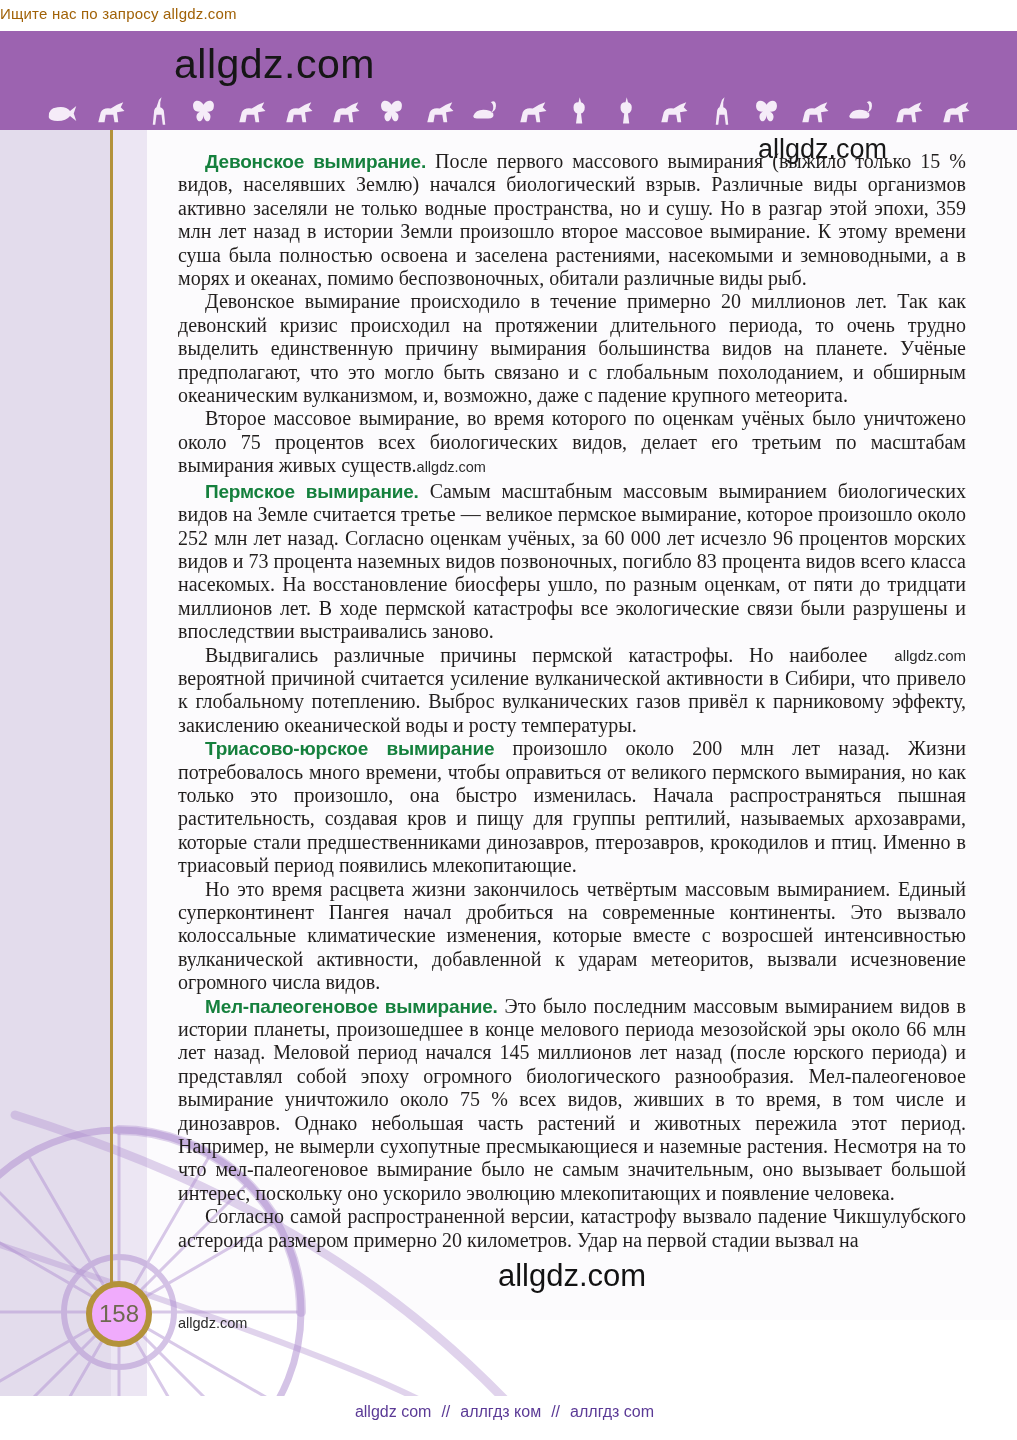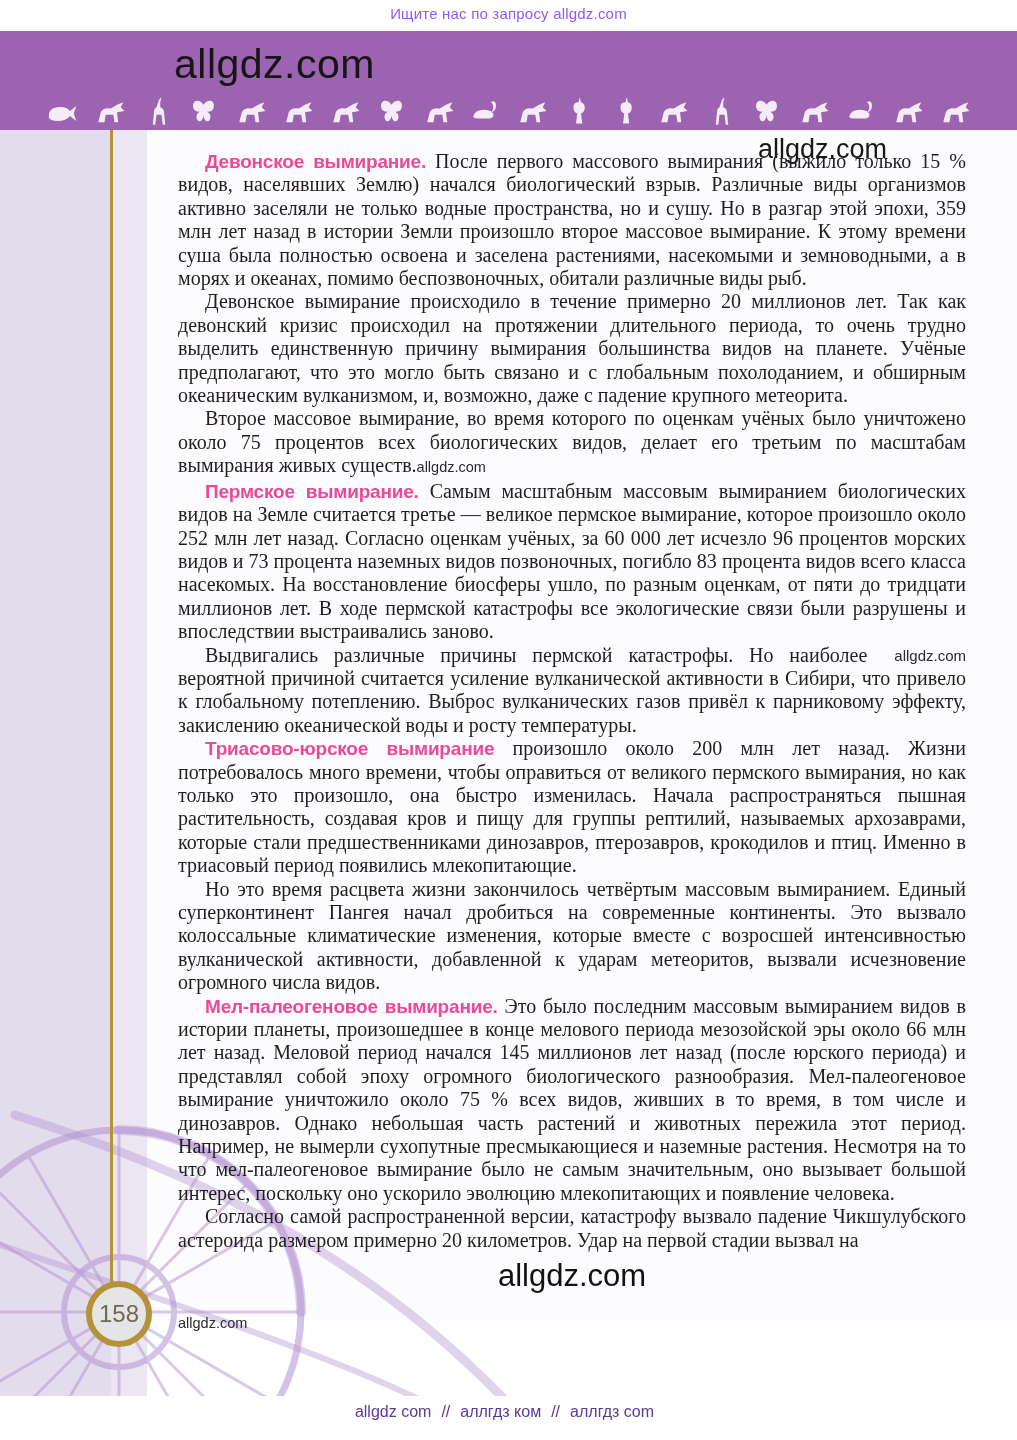--- a/index.html
+++ b/index.html
@@ -2,22 +2,22 @@
 <html lang="ru"><head>
 <meta charset="utf-8">
 <style>
   html,body{margin:0;padding:0;}
   body{
     width:1017px;height:1440px;position:relative;overflow:hidden;
     background:#ffffff;font-family:"Liberation Sans",sans-serif;
   }
   
   .top-note{
-    position:absolute;top:5px;left:0;right:0;text-align:center;
-    color:#8b5cf6;font-size:15px;letter-spacing:.2px;
+    position:absolute;top:5px;left:0;right:0;
+    color:#a16207;font-size:15px;letter-spacing:.2px;
   }
   
   .banner{
     position:absolute;top:31px;left:0;width:1017px;height:99px;
     background:#9c63b0;z-index:1;
   }
   .banner-title{
     position:absolute;left:174px;top:10px;
     font-size:41px;color:#161616;font-weight:400;letter-spacing:.5px;
   }
@@ -45,33 +45,33 @@
   
   .decor{position:absolute;left:0;top:1040px;width:600px;height:360px;z-index:3;pointer-events:none;}
   .decor path,.decor circle,.decor line{fill:none;stroke:#b293d2;stroke-linecap:round;}
   
   .gold-line{
     position:absolute;left:110px;top:130px;width:3px;height:1186px;
     background:#b3923a;z-index:5;
   }
   .page-circle{
     position:absolute;left:86px;top:1281px;width:54px;height:54px;border-radius:50%;
-    background:#e5e5e5;border:6px solid #b3923a;z-index:6;
+    background:#f0abfc;border:6px solid #b3923a;z-index:6;
     display:flex;align-items:center;justify-content:center;
     font-size:24px;color:#6e6950;
   }
   
   .article{
     position:absolute;left:178px;top:150px;width:788px;z-index:6;
     font-family:"Liberation Serif",serif;font-size:20px;line-height:23.4px;
     color:#211e1d;text-align:justify;
   }
   .article p{margin:0;text-indent:27px;}
   .para-heading{
-    font-family:"Liberation Sans",sans-serif;font-weight:700;color:#ec4899;
+    font-family:"Liberation Sans",sans-serif;font-weight:700;color:#15803d;
     font-size:19px;letter-spacing:-0.2px;
   }
   .wm-top-right{
     position:absolute;top:134px;right:130px;z-index:6;
     font-size:27px;color:#181818;font-family:"Liberation Sans",sans-serif;
   }
   .wm-inline{font-family:"Liberation Sans",sans-serif;font-size:14.5px;color:#2b2b2b;}
   .wm-right{float:right;font-family:"Liberation Sans",sans-serif;font-size:15px;color:#2b2b2b;}
   .wm-big{
     text-align:center;text-indent:0 !important;margin-top:12px !important;

